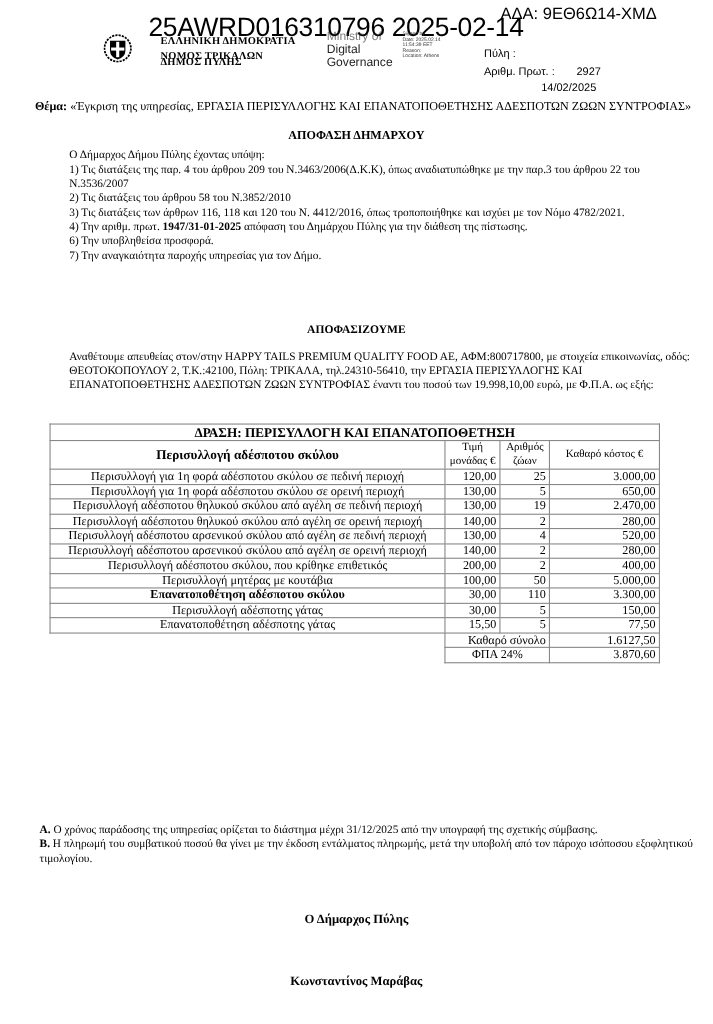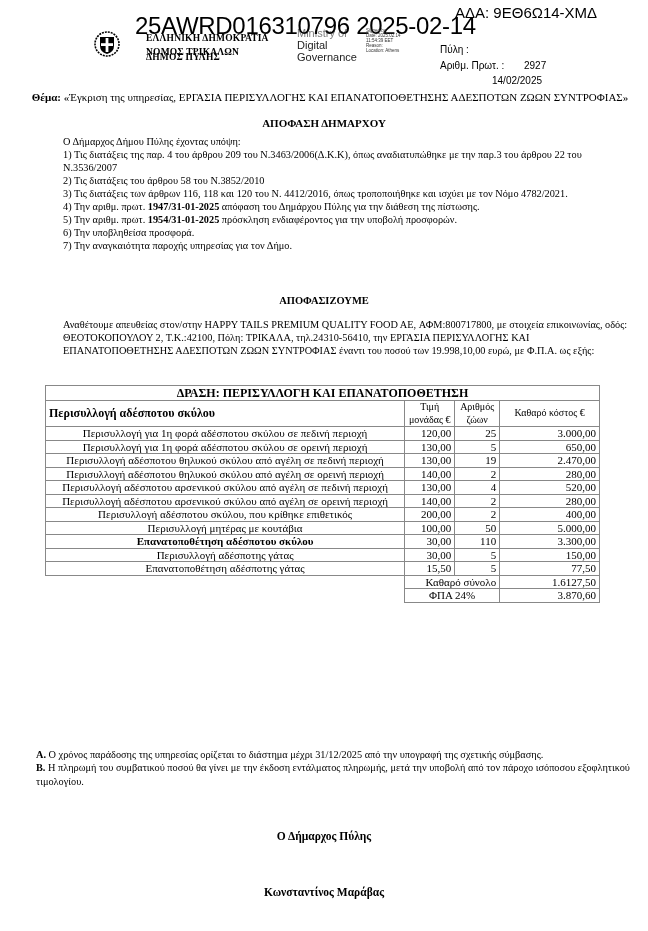--- a/index.html
+++ b/index.html
@@ -15,21 +15,21 @@
   .meta { font-family: "Liberation Sans", sans-serif; font-size: 10px; white-space: nowrap; }
   .subject { left: 30px; width: 600px; top: 91px; font-size: 11px; text-align: center; line-height: 13px; }
   .center-bold { font-size: 11px; font-weight: bold; text-align: center; width: 648px; left: 0; }
   .para { left: 63px; width: 575px; font-size: 10.3px; line-height: 13px; }
   .para p { margin: 0; }
   table.cost { position: absolute; left: 45px; top: 385px; width: 555px; border-collapse: collapse;
                font-size: 11px; }
   table.cost td { border: 1px solid #888; padding: 0 3px; line-height: 12.5px; }
   td.h-title { text-align: center; font-weight: bold; font-size: 12px; height: 14px; }
   td.h-col { text-align: center; font-size: 10px; line-height: 12px; }
-  td.h-main { text-align: left; font-weight: bold; font-size: 12px; }
+  td.h-main { text-align: center; font-weight: bold; font-size: 12px; }
   td.desc { text-align: center; }
   td.num { text-align: right; vertical-align: bottom; }
   td.noborder { border: none !important; }
   .bold { font-weight: bold; }
   .terms { left: 36px; width: 612px; top: 748px; font-size: 10.3px; line-height: 13.3px; }
   .terms p { margin: 0; }
   .sign { font-size: 11.5px; font-weight: bold; text-align: center; width: 648px; left: 0; }
 </style>
 </head>
 <body>
@@ -71,21 +71,20 @@
   <span>«Έγκριση της υπηρεσίας, ΕΡΓΑΣΙΑ   ΠΕΡΙΣΥΛΛΟΓΗΣ ΚΑΙ ΕΠΑΝΑΤΟΠΟΘΕΤΗΣΗΣ ΑΔΕΣΠΟΤΩΝ ΖΩΩΝ ΣΥΝΤΡΟΦΙΑΣ»</span>
 </div>
 <div class="abs center-bold" style="top:117px;">ΑΠΟΦΑΣΗ   ΔΗΜΑΡΧΟΥ</div>
 
 <div class="abs para" style="top:135px;">
   <p>Ο Δήμαρχος Δήμου Πύλης έχοντας υπόψη:</p>
   <p><span>1) Τις διατάξεις της   παρ. 4 του άρθρου 209 του Ν.3463/2006(Δ.Κ.Κ), όπως αναδιατυπώθηκε με την παρ.3 του άρθρου 22 του Ν.3536/2007</span></p>
   <p><span>2) Τις διατάξεις του άρθρου 58 του Ν.3852/2010</span></p>
   <p><span>3) Τις διατάξεις των άρθρων   116, 118 και 120 του Ν. 4412/2016, όπως τροποποιήθηκε και ισχύει με τον Νόμο 4782/2021.</span></p>
   <p><span>4) Την αριθμ. πρωτ. </span><b>1947/31-01-2025</b><span> απόφαση του Δημάρχου Πύλης για την διάθεση της πίστωσης.</span></p>
-  <p><span>5) Την αριθμ. πρωτ. </span><b>1954/31-01-2025</b><span> πρόσκληση ενδιαφέροντος για την υποβολή προσφορών.</span></p>
   <p><span>6) Την υποβληθείσα προσφορά.</span></p>
   <p><span>7) Την αναγκαιότητα παροχής υπηρεσίας για τον Δήμο.</span></p>
 </div>
 
 <div class="abs center-bold" style="top:295px; font-size:10.5px;">ΑΠΟΦΑΣΙΖΟΥΜΕ</div>
 <div class="abs para" style="top:318px;">Αναθέτουμε απευθείας στον/στην HAPPY TAILS PREMIUM QUALITY FOOD AE, ΑΦΜ:800717800, με στοιχεία επικοινωνίας, οδός: ΘΕΟΤΟΚΟΠΟΥΛΟΥ 2, Τ.Κ.:42100, Πόλη: ΤΡΙΚΑΛΑ, τηλ.24310-56410, την   ΕΡΓΑΣΙΑ ΠΕΡΙΣΥΛΛΟΓΗΣ ΚΑΙ ΕΠΑΝΑΤΟΠΟΘΕΤΗΣΗΣ ΑΔΕΣΠΟΤΩΝ ΖΩΩΝ ΣΥΝΤΡΟΦΙΑΣ έναντι του ποσού των 19.998,10,00 ευρώ, με Φ.Π.Α. ως εξής:</div>
 
 <table class="cost">
   <colgroup>
     <col style="width:360px">

